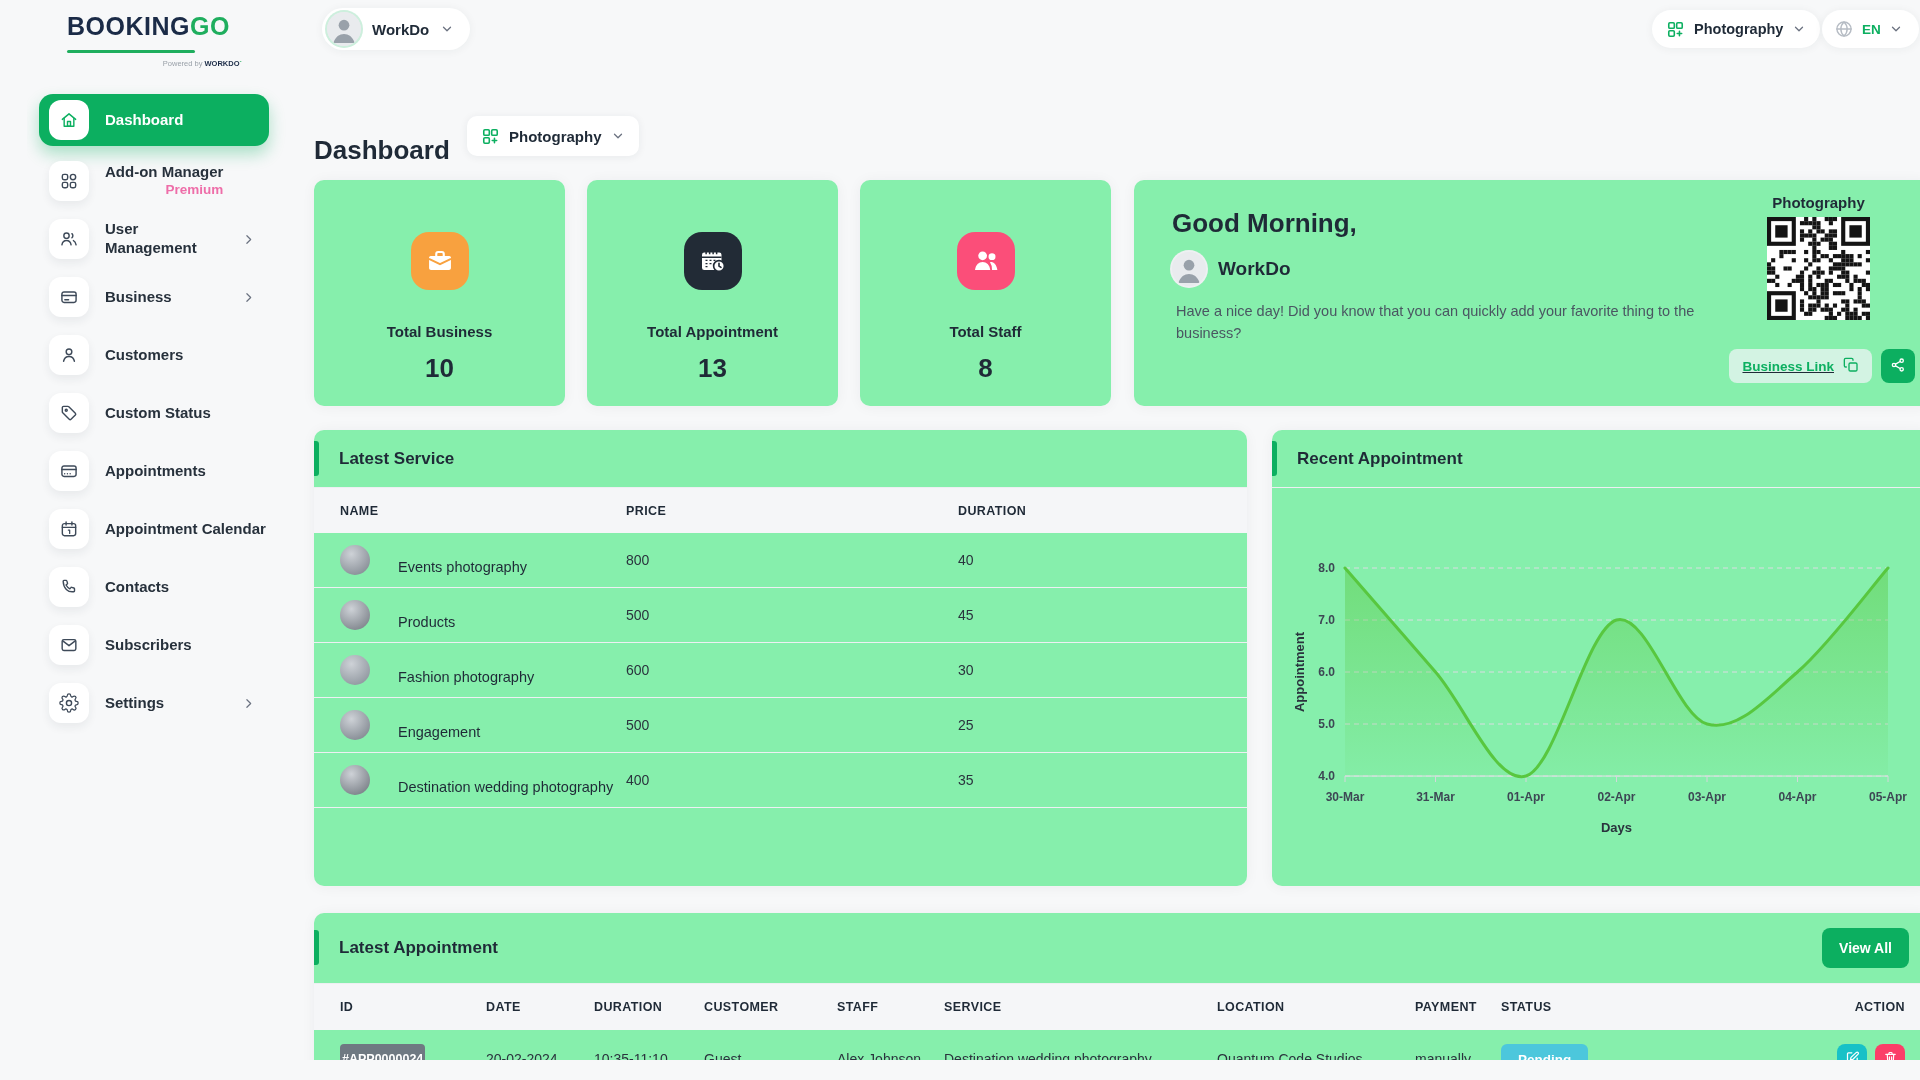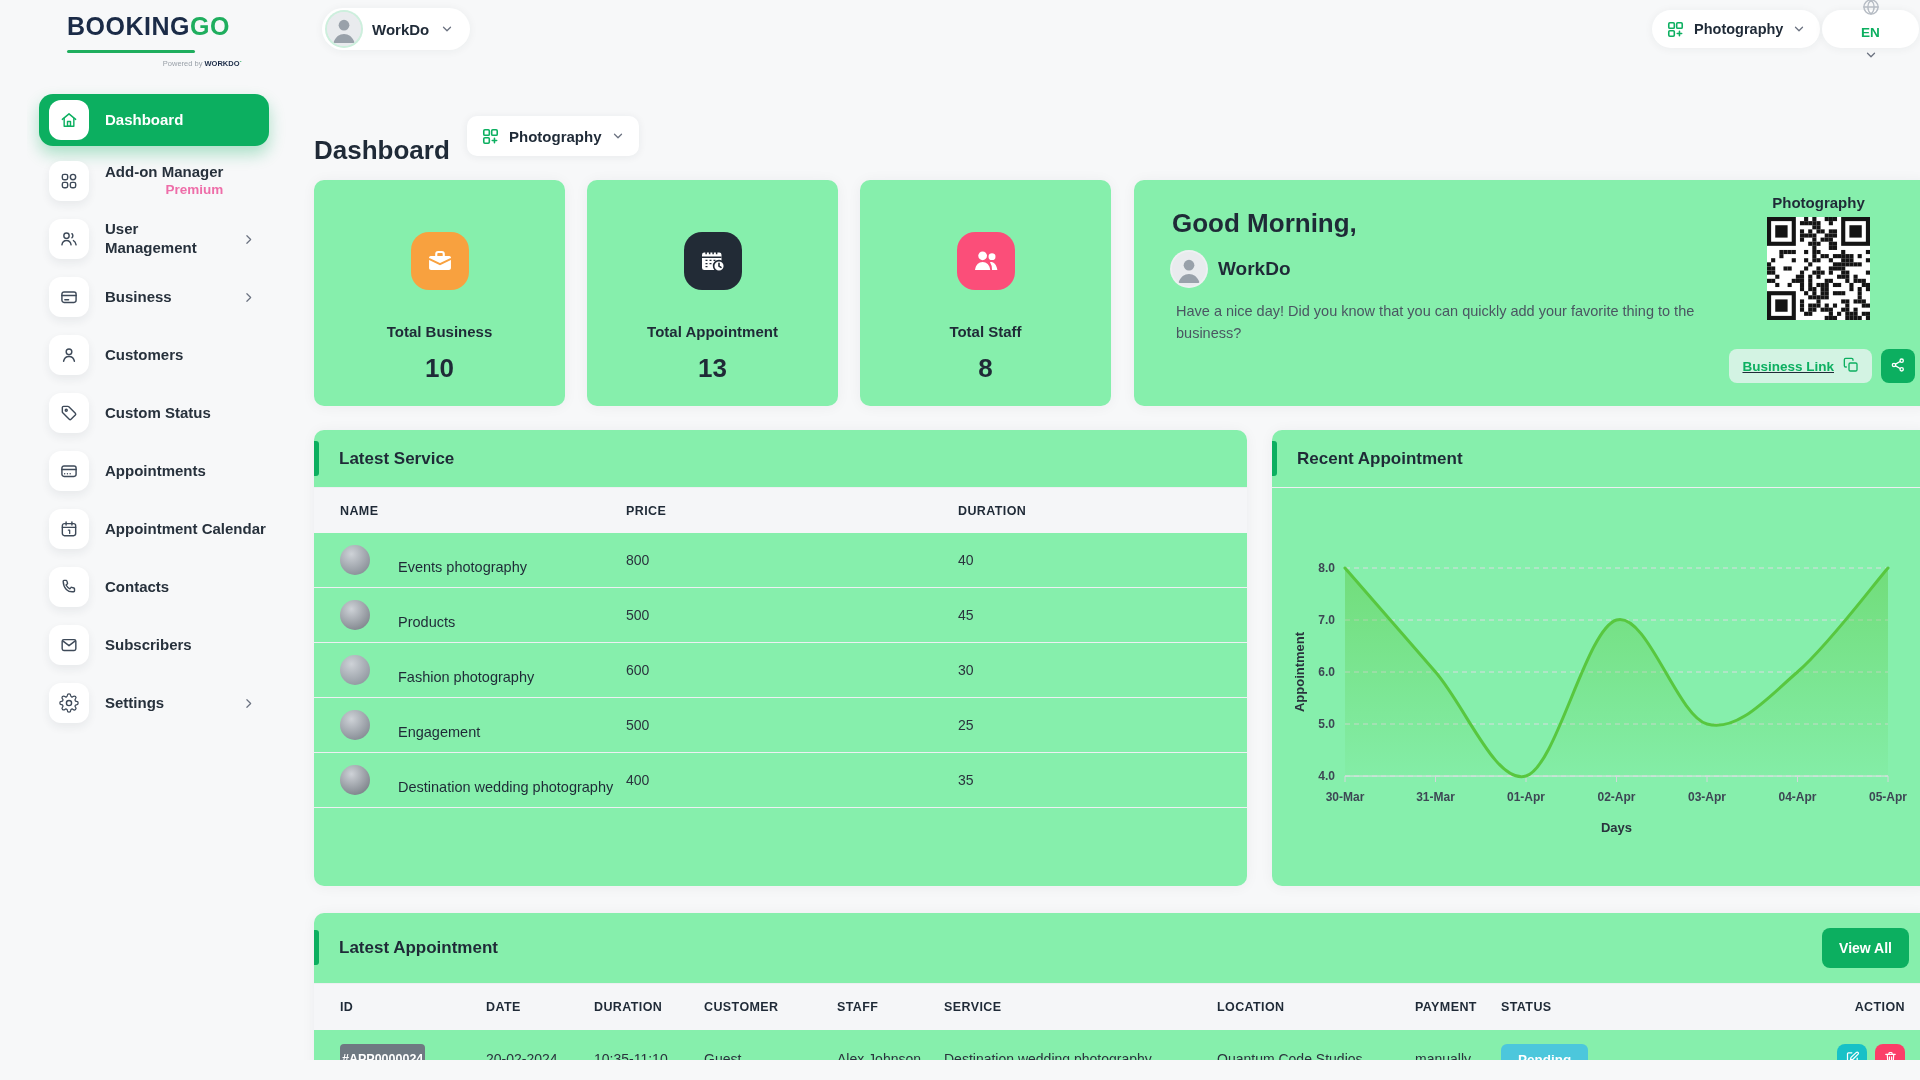--- a/index.html
+++ b/index.html
@@ -18,21 +18,21 @@
   .logo-powered .g{color:#1fae5e;font-weight:bold;}
 
   
   .pill{position:absolute;display:flex;align-items:center;background:#fff;border:0;cursor:pointer;
         box-shadow:0 1px 10px rgba(33,43,54,.06);font-family:inherit;}
   .workdo-pill{left:295px;top:8px;height:42px;border-radius:22px;padding:0 16px 0 5px;gap:11px;}
   .workdo-pill .avatar{width:34px;height:34px;}
   .pill-label{font-size:15px;font-weight:bold;color:#1f2a37;}
   .biz-pill{left:1625px;top:10px;height:38px;border-radius:19px;padding:0 14px;gap:9px;}
   .biz-pill .pill-label{font-size:14.5px;}
-  .lang-pill{left:1795px;top:10px;height:38px;width:97px;border-radius:19px;padding:0 12px;gap:8px;justify-content:center;flex-direction:column;}
+  .lang-pill{left:1795px;top:10px;height:38px;width:97px;border-radius:19px;padding:0 12px;gap:8px;justify-content:flex-start;}
   .lang-label{font-size:13.5px;font-weight:bold;color:#0caf60;}
   .chev{display:inline-flex;color:#6b7280;}
   .chev svg{width:14px;height:14px;}
   .icon-grid-plus{display:inline-flex;color:#0caf60;}
   .icon-grid-plus svg{width:19px;height:19px;}
   .icon-globe{display:inline-flex;color:#b6bcc4;}
   .icon-globe svg{width:20px;height:20px;}
   .avatar{display:inline-block;border-radius:50%;overflow:hidden;flex:none;background:#e9ebee;}
   .avatar svg{display:block;width:100%;height:100%;}
   .workdo-pill .avatar{box-shadow:0 0 0 2px #cdefdd;}

